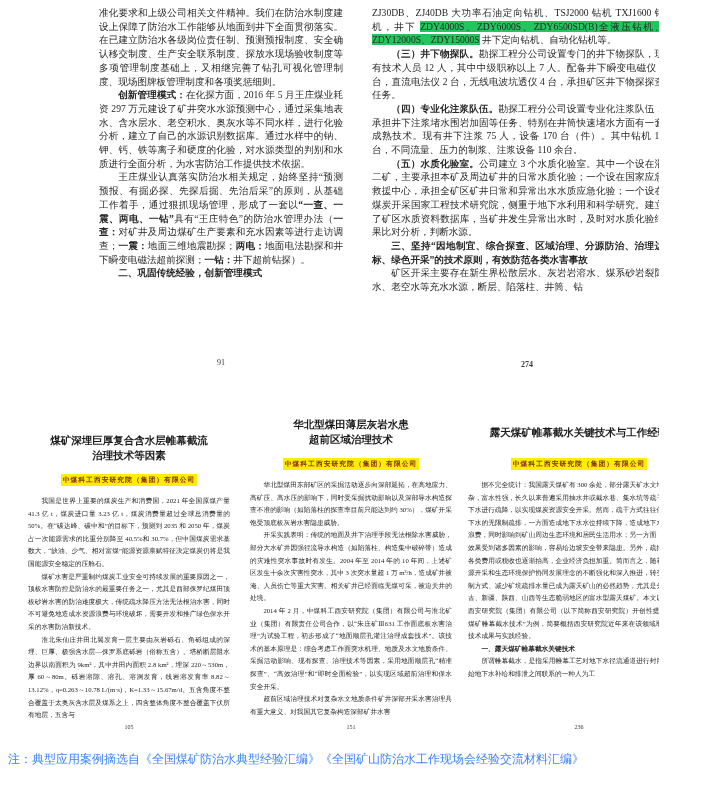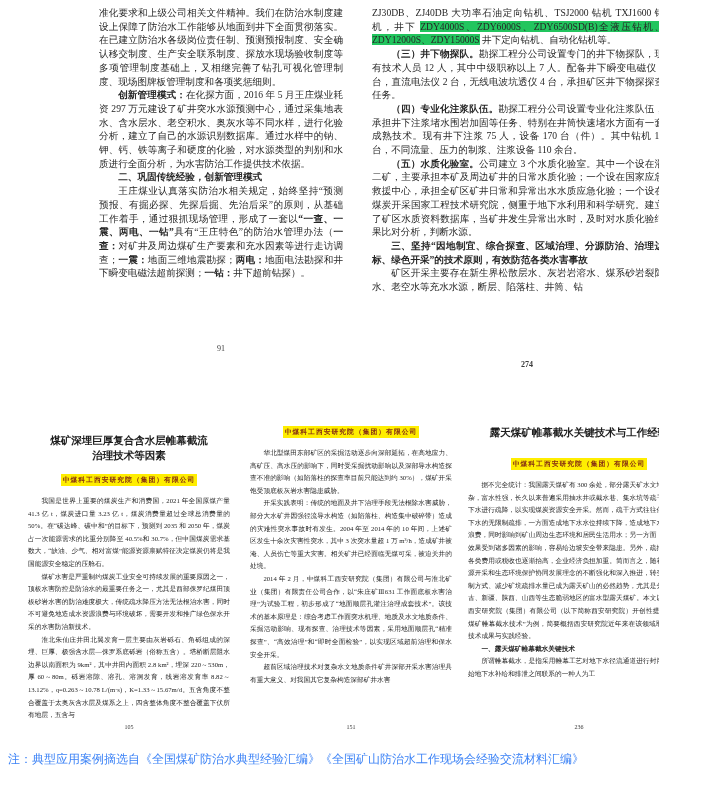--- a/index.html
+++ b/index.html
@@ -29,24 +29,24 @@
 </head>
 <body>
 
 <div id="canvas">
 
   <div class="artifact"></div>
 
   <div class="page top-body" style="left:99px;top:6px;width:244px;">
       <p class="para"><span>准化要求和上级公司相关文件精神。我们在防治水制度建设上保障了防治水工作能够从地面到井下全面贯彻落实。在已建立防治水各级岗位责任制、预测预报制度、安全确认移交制度、生产安全联系制度、探放水现场验收制度等多项管理制度基础上，又相继完善了钻孔可视化管理制度、现场图牌板管理制度和各项奖惩细则。</span></p>
       <p class="para indent"><span class="b">创新管理模式：</span><span>在化探方面，2016 年 5 月王庄煤业耗资 297 万元建设了矿井突水水源预测中心，通过采集地表水、含水层水、老空积水、奥灰水等不同水样，进行化验分析，建立了自己的水源识别数据库。通过水样中的钠、钾、钙、铁等离子和硬度的化验，对水源类型的判别和水质进行全面分析，为水害防治工作提供技术依据。</span></p>
+      <p class="para indent"><span>王庄煤业认真落实防治水相关规定，始终坚持“预测预报、有掘必探、先探后掘、先治后采”的原则，从基础工作着手，通过狠抓现场管理，形成了一套以</span><span class="b">“一查、一震、两电、一钻”</span><span>具有“王庄特色”的防治水管理办法（</span><span class="b">一查：</span><span>对矿井及周边煤矿生产要素和充水因素等进行走访调查；</span><span class="b">一震：</span><span>地面三维地震勘探；</span><span class="b">两电：</span><span>地面电法勘探和井下瞬变电磁法超前探测；</span><span class="b">一钻：</span><span>井下超前钻探）。</span></p>
       <p class="para indent"><span class="b">二、巩固传统经验，创新管理模式</span></p>
-      <p class="para indent"><span>王庄煤业认真落实防治水相关规定，始终坚持“预测预报、有掘必探、先探后掘、先治后采”的原则，从基础工作着手，通过狠抓现场管理，形成了一套以</span><span class="b">“一查、一震、两电、一钻”</span><span>具有“王庄特色”的防治水管理办法（</span><span class="b">一查：</span><span>对矿井及周边煤矿生产要素和充水因素等进行走访调查；</span><span class="b">一震：</span><span>地面三维地震勘探；</span><span class="b">两电：</span><span>地面电法勘探和井下瞬变电磁法超前探测；</span><span class="b">一钻：</span><span>井下超前钻探）。</span></p>
     </div>
-  <div class="pn" style="left:99px;top:344px;width:244px;">91</div>
+  <div class="pn" style="left:99px;top:358px;width:244px;">91</div>
 
   <div class="page top-body" style="left:372px;top:6px;width:292px;">
       <p class="para"><span>ZJ30DB、ZJ40DB 大功率石油定向钻机、TSJ2000 钻机 TXJ1600 钻机，井下 </span><span class="hl">ZDY4000S、ZDY6000S、ZDY6500SD(B)全液压钻机、ZDY12000S、ZDY15000S</span><span> 井下定向钻机、自动化钻机等。</span></p>
       <p class="para indent"><span class="b">（三）井下物探队。</span><span>勘探工程分公司设置专门的井下物探队，现有技术人员 12 人，其中中级职称以上 7 人。配备井下瞬变电磁仪 4 台，直流电法仪 2 台，无线电波坑透仪 4 台，承担矿区井下物探探查任务。</span></p>
       <p class="para indent"><span class="b">（四）专业化注浆队伍。</span><span>勘探工程分公司设置专业化注浆队伍，承担井下注浆堵水围岩加固等任务、特别在井筒快速堵水方面有一套成熟技术。现有井下注浆 75 人，设备 170 台（件）。其中钻机 10 台，不同流量、压力的制浆、注浆设备 110 余台。</span></p>
       <p class="para indent"><span class="b">（五）水质化验室。</span><span>公司建立 3 个水质化验室。其中一个设在潘二矿，主要承担本矿及周边矿井的日常水质化验；一个设在国家应急救援中心，承担全矿区矿井日常和异常出水水质应急化验；一个设在煤炭开采国家工程技术研究院，侧重于地下水利用和科学研究。建立了矿区水质资料数据库，当矿井发生异常出水时，及时对水质化验结果比对分析，判断水源。</span></p>
       <p class="para indent"><span class="b">三、坚持“因地制宜、综合探查、区域治理、分源防治、治理达标、绿色开采”的技术原则，有效防范各类水害事故</span></p>
       <p class="para indent"><span>矿区开采主要存在新生界松散层水、灰岩岩溶水、煤系砂岩裂隙水、老空水等充水水源，断层、陷落柱、井筒、钻</span></p>
     </div>
   <div class="pn" style="left:381px;top:360px;width:292px;font-weight:bold;">274</div>
@@ -61,20 +61,24 @@
     </div>
     <div class="bbody">
         <p class="para indent"><span>我国是世界上重要的煤炭生产和消费国，2021 年全国原煤产量 41.3 亿 t，煤炭进口量 3.23 亿 t，煤炭消费量超过全球总消费量的 50%。在“碳达峰、碳中和”的目标下，预测到 2035 和 2050 年，煤炭占一次能源需求的比重分别降至 40.5%和 30.7%，但中国煤炭需求基数大，“缺油、少气、相对富煤”能源资源禀赋特征决定煤炭仍将是我国能源安全稳定的压舱石。</span></p>
         <p class="para indent"><span>煤矿水害是严重制约煤炭工业安全可持续发展的重要原因之一，顶板水害防控是防治水的最重要任务之一，尤其是西部侏罗纪煤田顶板砂岩水害的防治难度极大，传统疏水降压方法无法根治水害，同时不可避免地造成水资源浪费与环境破坏，需要开发和推广绿色保水开采的水害防治新技术。</span></p>
         <p class="para indent"><span>淮北朱仙庄井田北翼发育一层主要由灰岩砾石、角砾组成的深埋、巨厚、极强含水层—侏罗系底砾岩（俗称五含）。塔桥断层阻水边界以南面积为 9km²，其中井田内面积 2.8 km²，埋深 220～530m，厚 60～80m。砾岩溶隙、溶孔、溶洞发育，线岩溶发育率 8.82～13.12%，q=0.263～10.78 L/(m·s)，K=1.33～15.67m/d。五含角度不整合覆盖于太奥灰含水层及煤系之上，四含整体角度不整合覆盖下伏所有地层，五含与</span></p>
       </div>
   </div>
   <div class="bpn" style="left:28px;top:724px;width:202px;">105</div>
 
   <div class="page bpage" style="left:250px;top:416px;width:202px;">
+    <div class="title">
+      <div>华北型煤田薄层灰岩水患</div>
+      <div>超前区域治理技术</div>
+    </div>
     <div class="orgline">
       <span>中煤科工西安研究院（集团）有限公司</span>
     </div>
     <div class="bbody">
         <p class="para indent"><span>华北型煤田东部矿区的采掘活动逐步向深部延拓，在高地应力、高矿压、高水压的影响下，同时受采掘扰动影响以及深部导水构造探查不准的影响（如陷落柱的探查率目前只能达到约 30%），煤矿开采饱受顶底板灰岩水害隐患威胁。</span></p>
         <p class="para indent"><span>开采实践表明：传统的地面及井下治理手段无法根除水害威胁，部分大水矿井因强径流导水构造（如陷落柱、构造集中破碎带）造成的灾难性突水事故时有发生。2004 年至 2014 年的 10 年间，上述矿区发生十余次灾害性突水，其中 3 次突水量超 1 万 m³/h，造成矿井被淹、人员伤亡等重大灾害。相关矿井已经面临无煤可采，被迫关井的处境。</span></p>
         <p class="para indent"><span>2014 年 2 月，中煤科工西安研究院（集团）有限公司与淮北矿业（集团）有限责任公司合作，以“朱庄矿Ⅲ631 工作面底板水害治理”为试验工程，初步形成了“地面顺层孔灌注治理成套技术”。该技术的基本原理是：综合考虑工作面突水机理、地质及水文地质条件、采掘活动影响、现有探查、治理技术等因素，采用地面顺层孔“精准探查”、“高效治理”和“即时全面检验”，以实现区域超前治理和保水安全开采。</span></p>
         <p class="para indent"><span>超前区域治理技术对复杂水文地质条件矿井深部开采水害治理具有重大意义、对我国其它复杂构造深部矿井水害</span></p>
       </div>
   </div>

